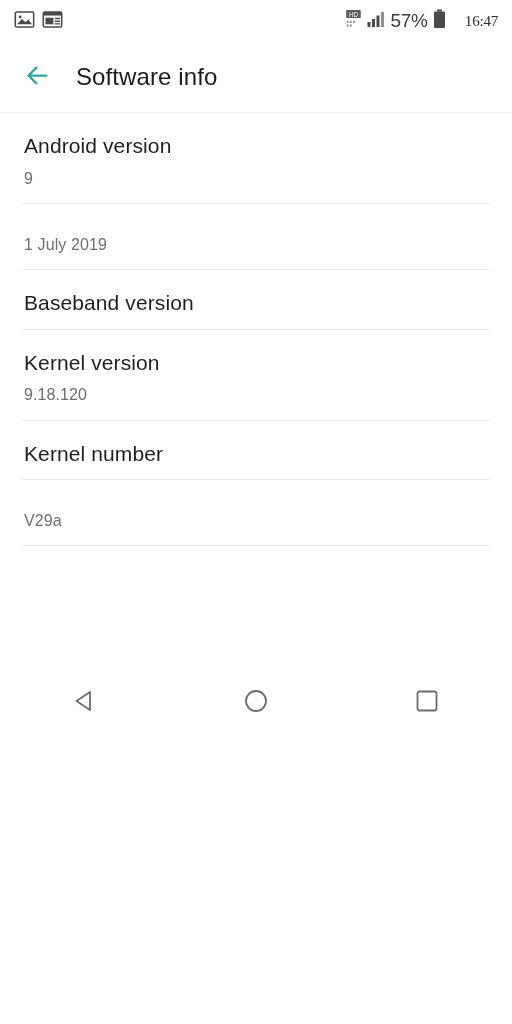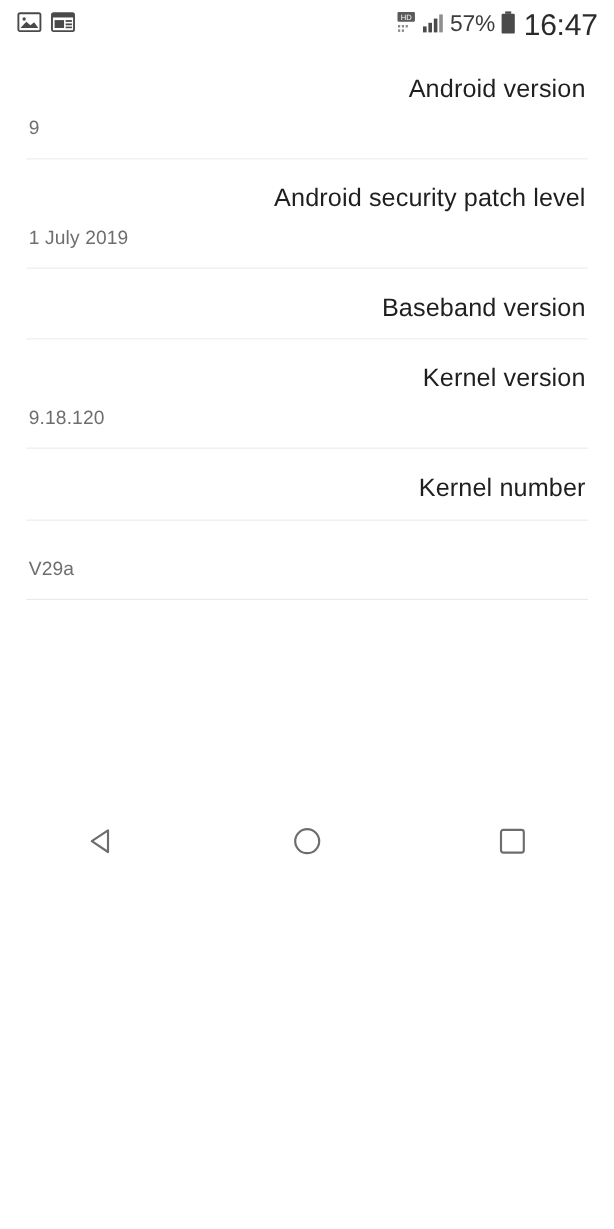--- a/index.html
+++ b/index.html
@@ -42,25 +42,25 @@
     gap: 5px;
   }
   .sb-icon { display: block; }
   .battery-pct {
     font-size: 19px;
     color: #3c3c3c;
     letter-spacing: -0.2px;
     font-family: "Liberation Sans", sans-serif;
   }
   .clock {
-    font-size: 25px;
+    font-size: 15px;
     color: #2b2b2b;
     letter-spacing: -0.2px;
-    margin-left: 1px;
-    font-family: Liberation Sans, sans-serif;
+    margin-left: 14px;
+    font-family: Liberation Serif, serif;
   }
 
   
   .header {
     height: 71px;
     flex: 0 0 71px;
     display: flex;
     align-items: center;
     padding-left: 18px;
     border-bottom: 1px solid #f0f0f0;
@@ -103,21 +103,20 @@
     bottom: 0;
     height: 1px;
     background: #eaeaea;
   }
   .item-title {
     font-size: 21px;
     color: #1f1f1f;
     line-height: 1.18;
     letter-spacing: 0.1px;
     font-family: "Liberation Sans", sans-serif;
-    text-align: right;
   }
   .item-value {
     font-size: 16px;
     color: #6e6e6e;
     margin-top: 9px;
     line-height: 1.38;
     letter-spacing: 0.1px;
     word-break: break-all;
     font-family: "Liberation Sans", sans-serif;
   }
@@ -190,30 +189,39 @@
       <span class="sb-icon">
         <svg width="13" height="20" viewBox="0 0 13 20">
           <rect x="4" y="0.5" width="5" height="2" fill="#4a4a4a"></rect>
           <rect x="1" y="2.5" width="11" height="16.5" rx="1" fill="#4a4a4a"></rect>
         </svg>
       </span>
       <span class="clock">16:47</span>
     </div>
   </div>
 
+  <div class="header">
+    <div class="back-btn">
+      <span>
+        <svg width="27" height="27" viewBox="0 0 24 24">
+          <path d="M20 12 H4.5 M11 5 L4 12 L11 19" fill="none" stroke="#2aa9a0" stroke-width="2" stroke-linecap="round" stroke-linejoin="round"></path>
+        </svg>
+      </span>
+    </div>
+    <div class="page-title">Software info</div>
+  </div>
 
   <div class="list">
 
     <div class="list-item">
       <div class="item-title">Android version</div>
       <div class="item-value">9</div>
     </div>
 
     <div class="list-item">
-      <div class="item-title">Android security patch level</div>
       <div class="item-value">1 July 2019</div>
     </div>
 
     <div class="list-item">
       <div class="item-title">Baseband version</div>
     </div>
 
     <div class="list-item">
       <div class="item-title">Kernel version</div>
       <div class="item-value">9.18.120</div>

